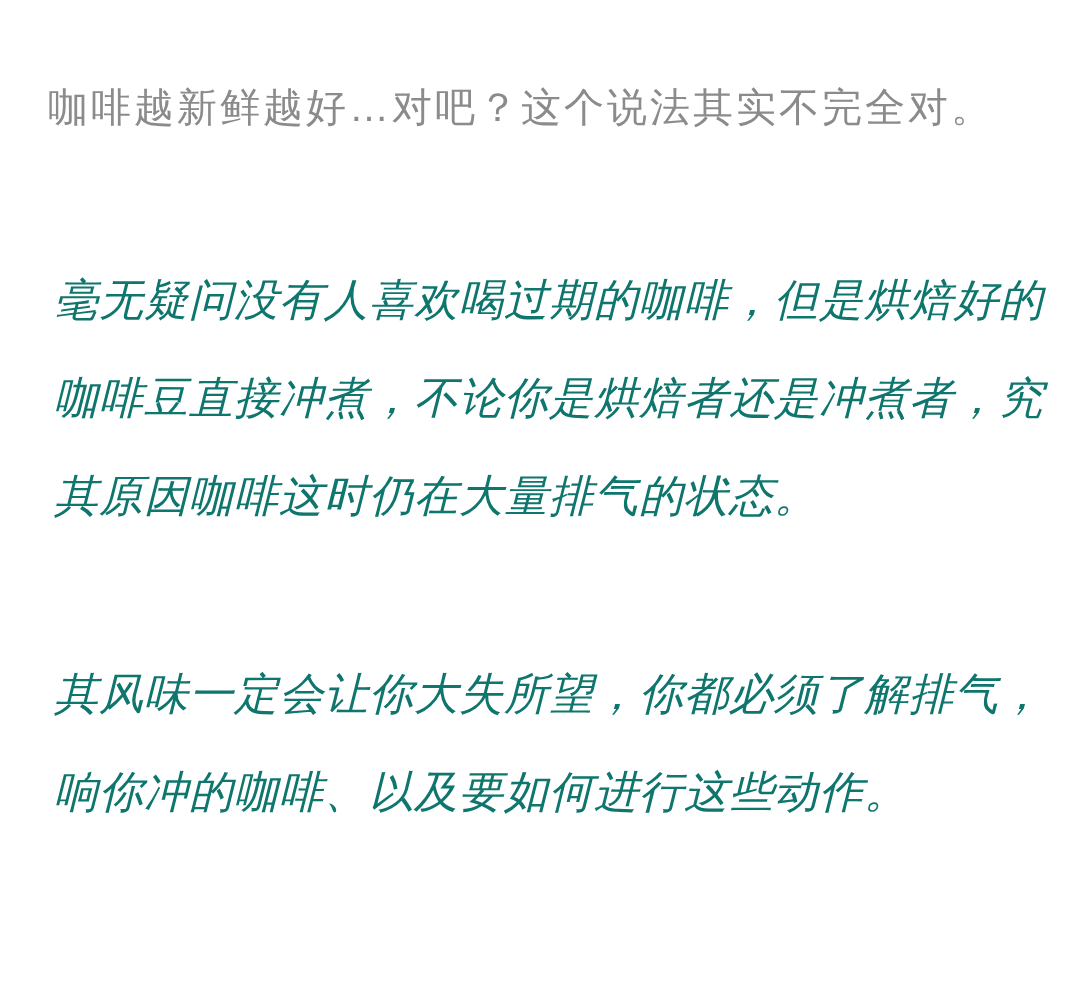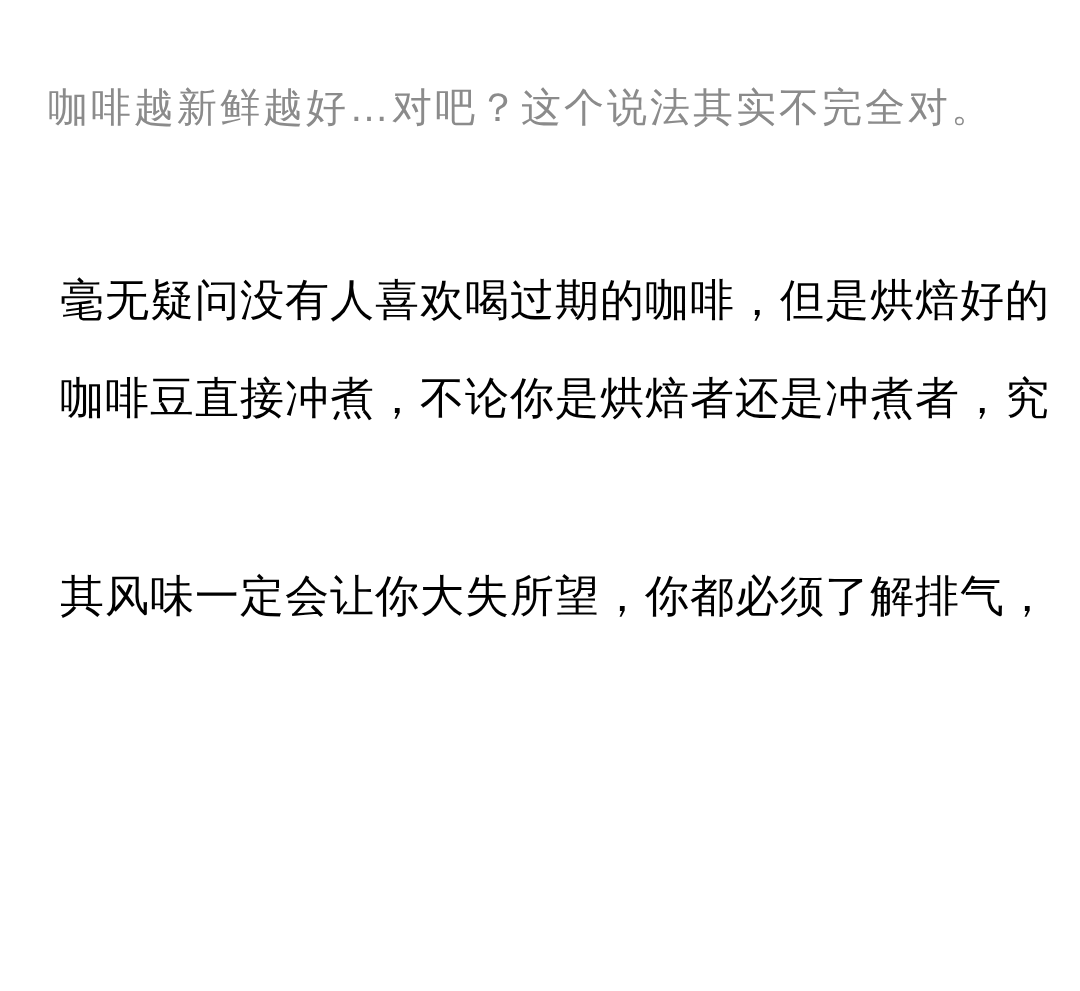--- a/index.html
+++ b/index.html
@@ -21,22 +21,23 @@
   .intro-line {
     font-size: 40px;
     line-height: 98px;
     letter-spacing: 3px;
     color: #8b8b8b;
     white-space: nowrap;
     margin: 0 0 95px 0;
     font-weight: 400;
   }
   .para {
-    margin: 0 0 100px 12px;
-    color: #000000;
+    margin: 0 0 100px 6px;
+    color: #0f766e;
+    font-style: italic;
   }
   .para:last-child {
     margin-bottom: 0;
   }
   .text-line {
     font-size: 44px;
     line-height: 98px;
     letter-spacing: 1px;
     white-space: nowrap;
     font-weight: 400;
@@ -45,19 +46,21 @@
 </head>
 <body>
 
 <div class="page">
 
   <div class="intro-line">咖啡越新鲜越好…对吧？这个说法其实不完全对。</div>
 
   <div class="para">
     <div class="text-line">毫无疑问没有人喜欢喝过期的咖啡，但是烘焙好的</div>
     <div class="text-line">咖啡豆直接冲煮，不论你是烘焙者还是冲煮者，究</div>
+    <div class="text-line">其原因咖啡这时仍在大量排气的状态。</div>
   </div>
 
   <div class="para">
     <div class="text-line">其风味一定会让你大失所望，你都必须了解排气，</div>
+    <div class="text-line">响你冲的咖啡、以及要如何进行这些动作。</div>
   </div>
 
 </div>
 
 </body></html>

